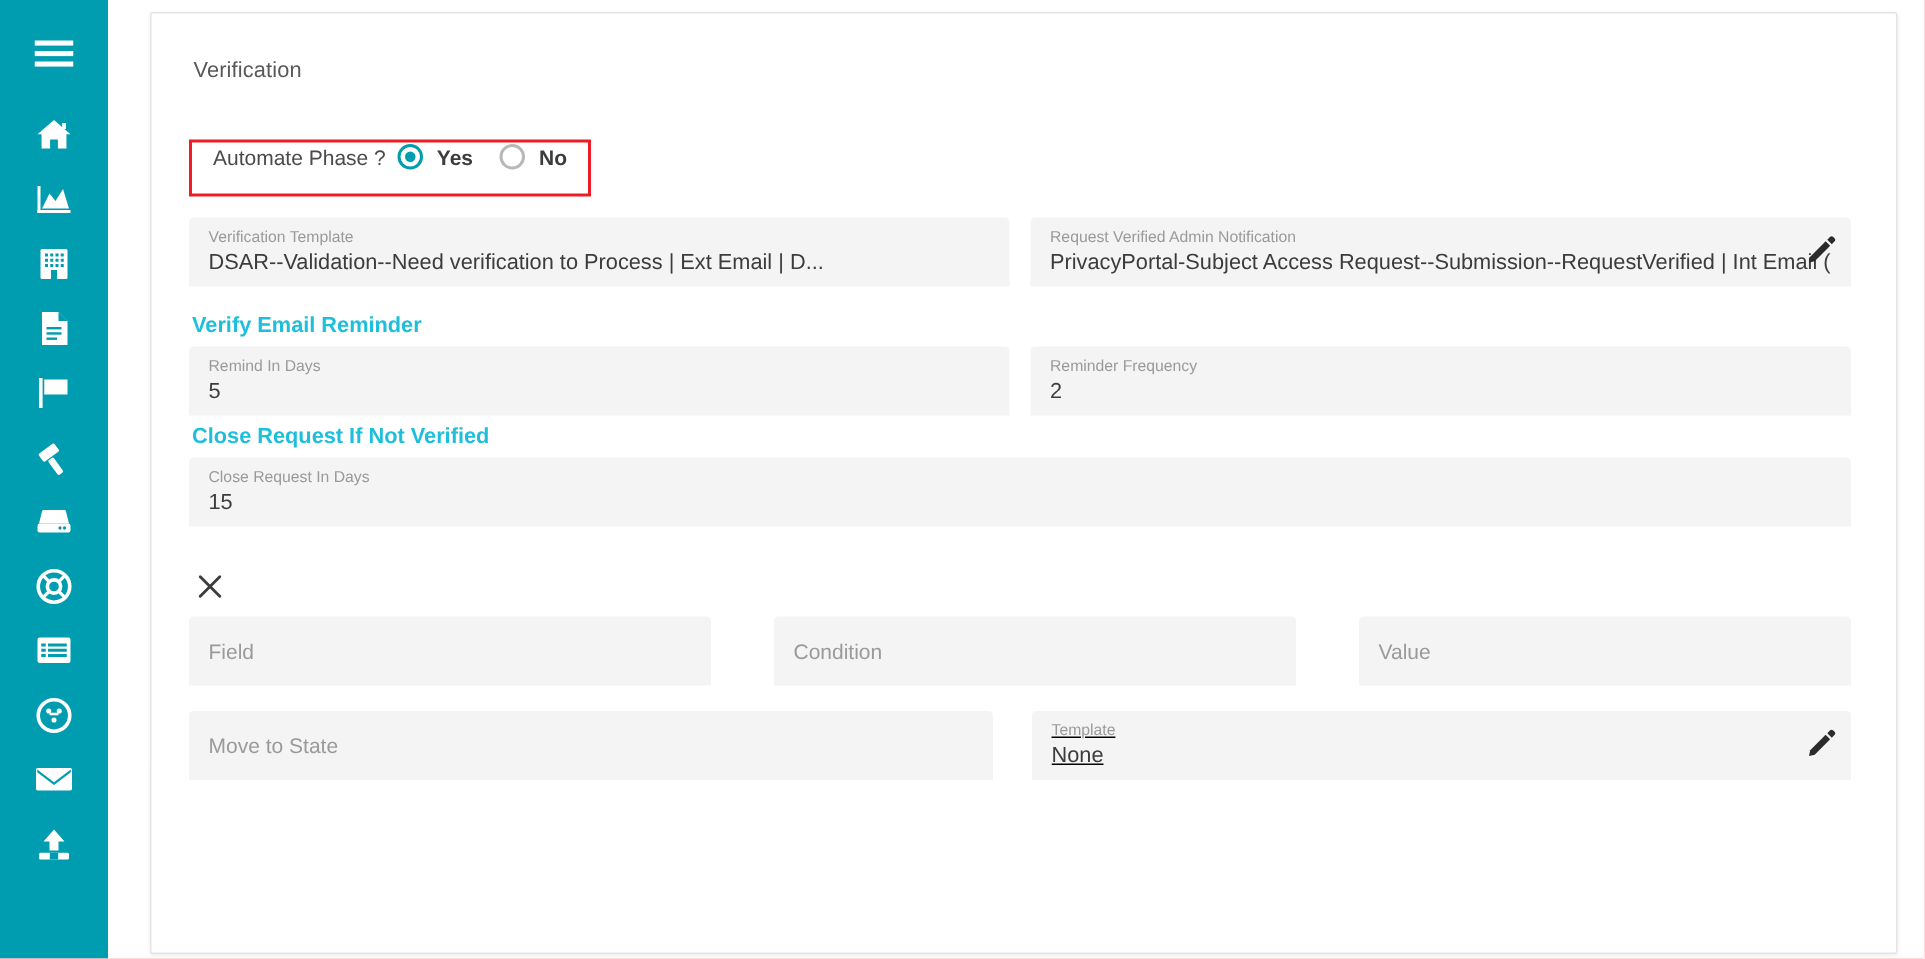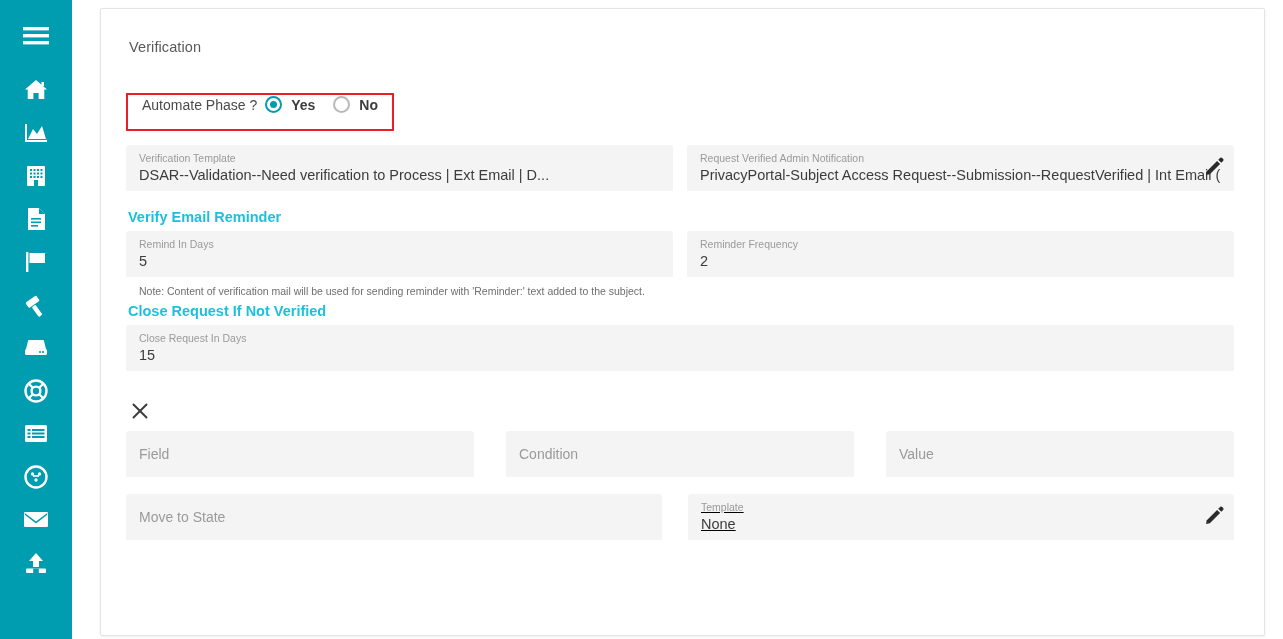--- a/index.html
+++ b/index.html
@@ -184,21 +184,21 @@
   }
   .criteria-title {
     color: #1ebfdd;
     font-size: 15px;
     font-weight: bold;
     margin-left: 2px;
   }
   .close-x { cursor: pointer; padding: 2px 4px; margin-right: 8px; }
   .close-x svg { display: block; }
 
-  .row3 { display: flex; gap: 32px; margin-top: 6px; }
+  .row3 { display: flex; gap: 42px; margin-top: 6px; }
   .c1 { flex: 0 0 348px; }
   .c2 { flex: 0 0 348px; }
   .c3 { flex: 1; }
 
   .row-last { display: flex; gap: 26px; margin-top: 17px; }
   .m1 { flex: 0 0 536px; }
   .m2 { flex: 1; text-decoration: underline; }
 </style>
 </head>
 <body>
@@ -414,21 +414,20 @@
 
       
       <div class="section-head">Verify Email Reminder</div>
 
       <div class="row" style="margin-top:4px;">
         <div class="col">
           <div class="field">
             <div class="field-label">Remind In Days</div>
             <div class="field-value">5</div>
           </div>
-          <div class="note">Note: Content of verification mail will be used for sending reminder with 'Reminder:' text added to the subject.</div>
         </div>
         <div class="col">
           <div class="field">
             <div class="field-label">Reminder Frequency</div>
             <div class="field-value">2</div>
           </div>
         </div>
       </div>
 
       

